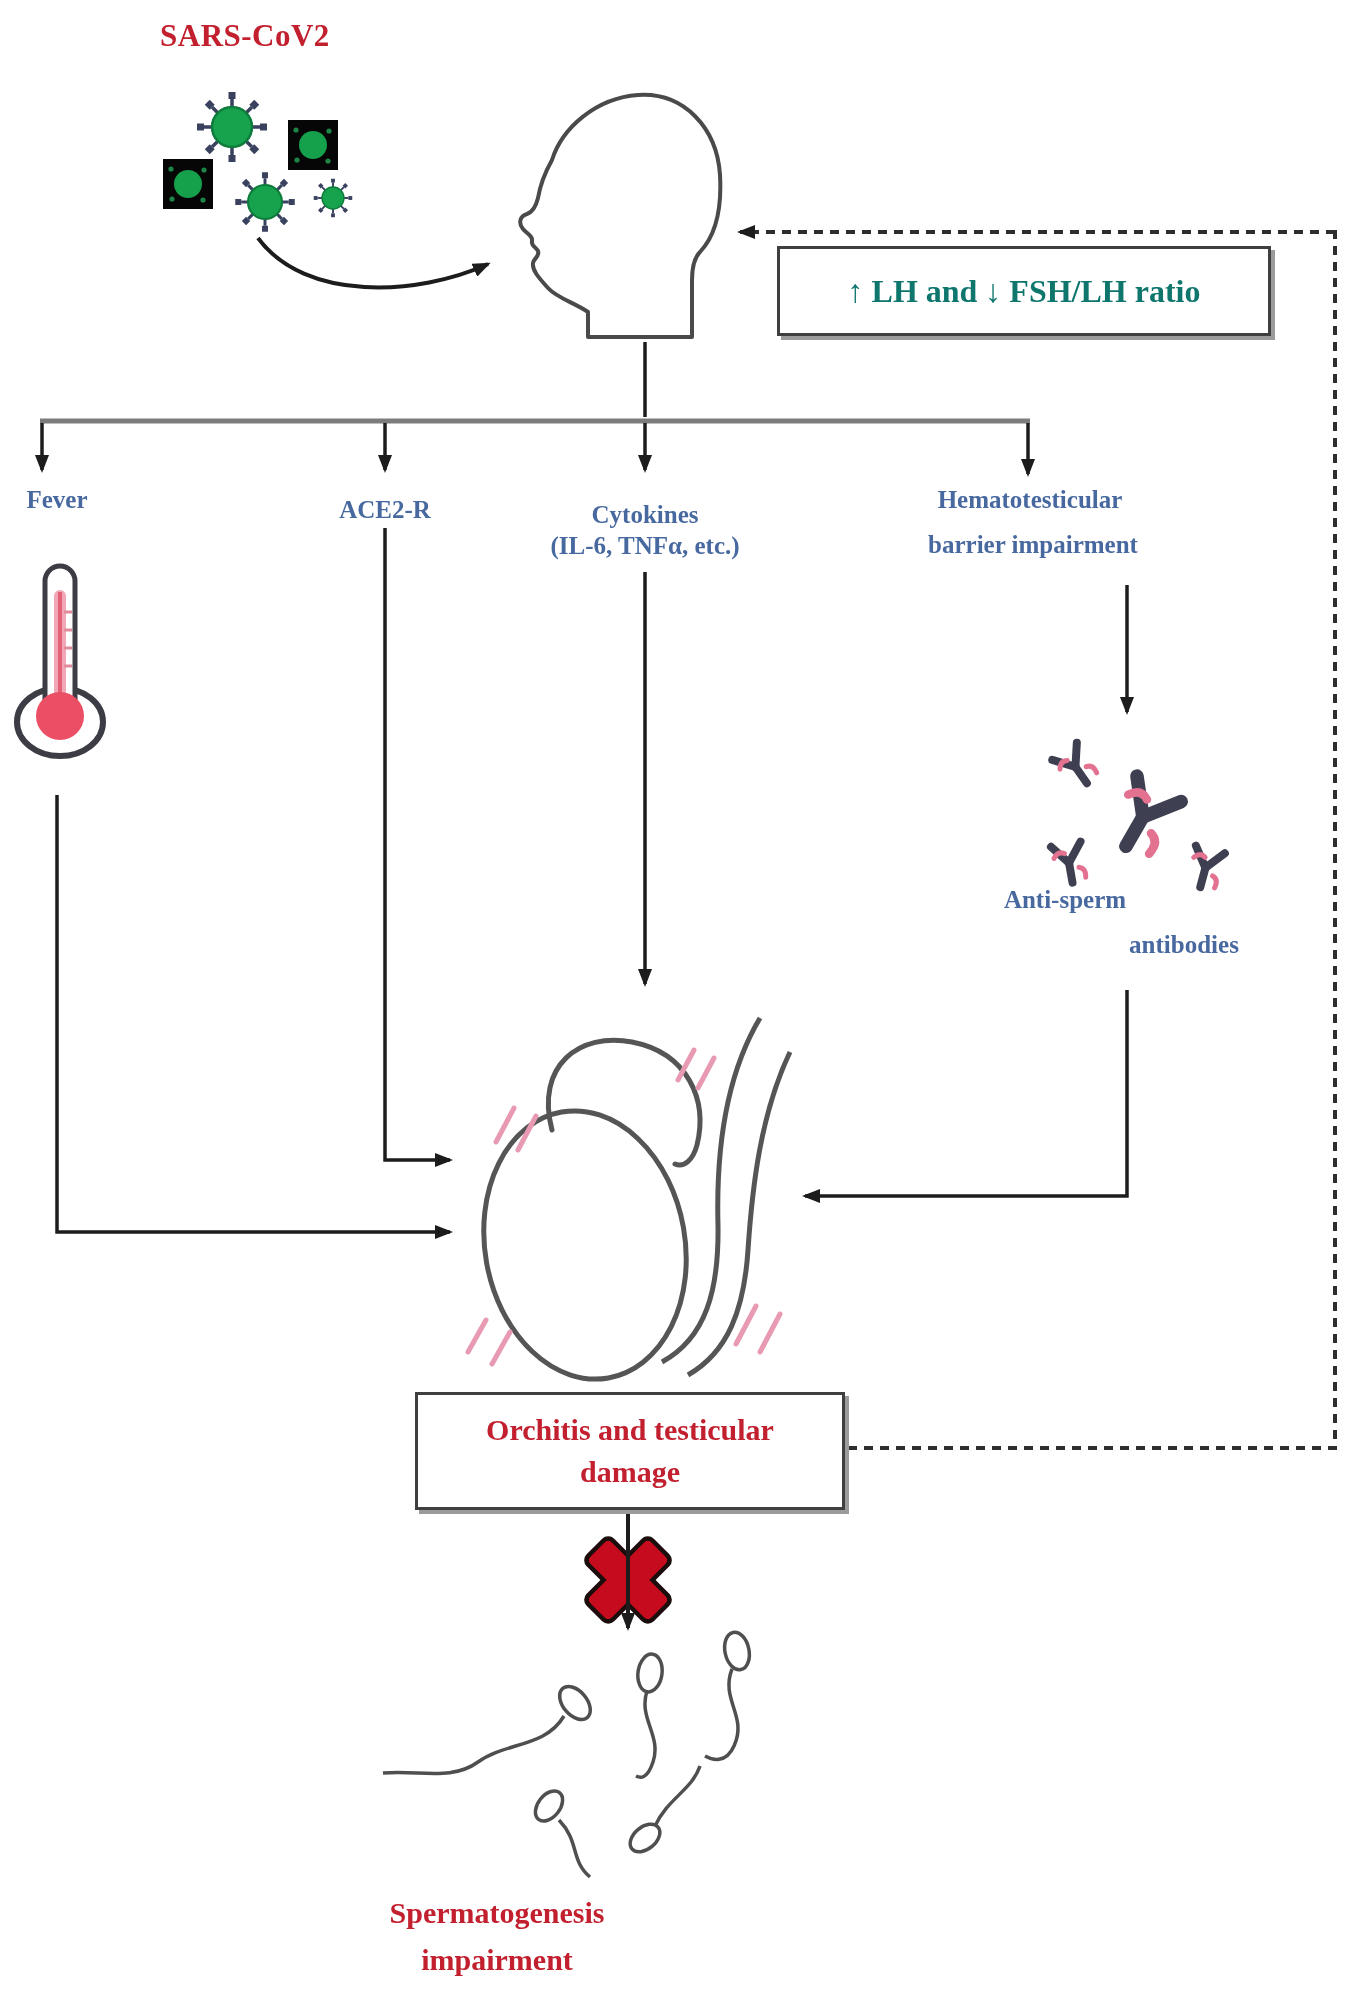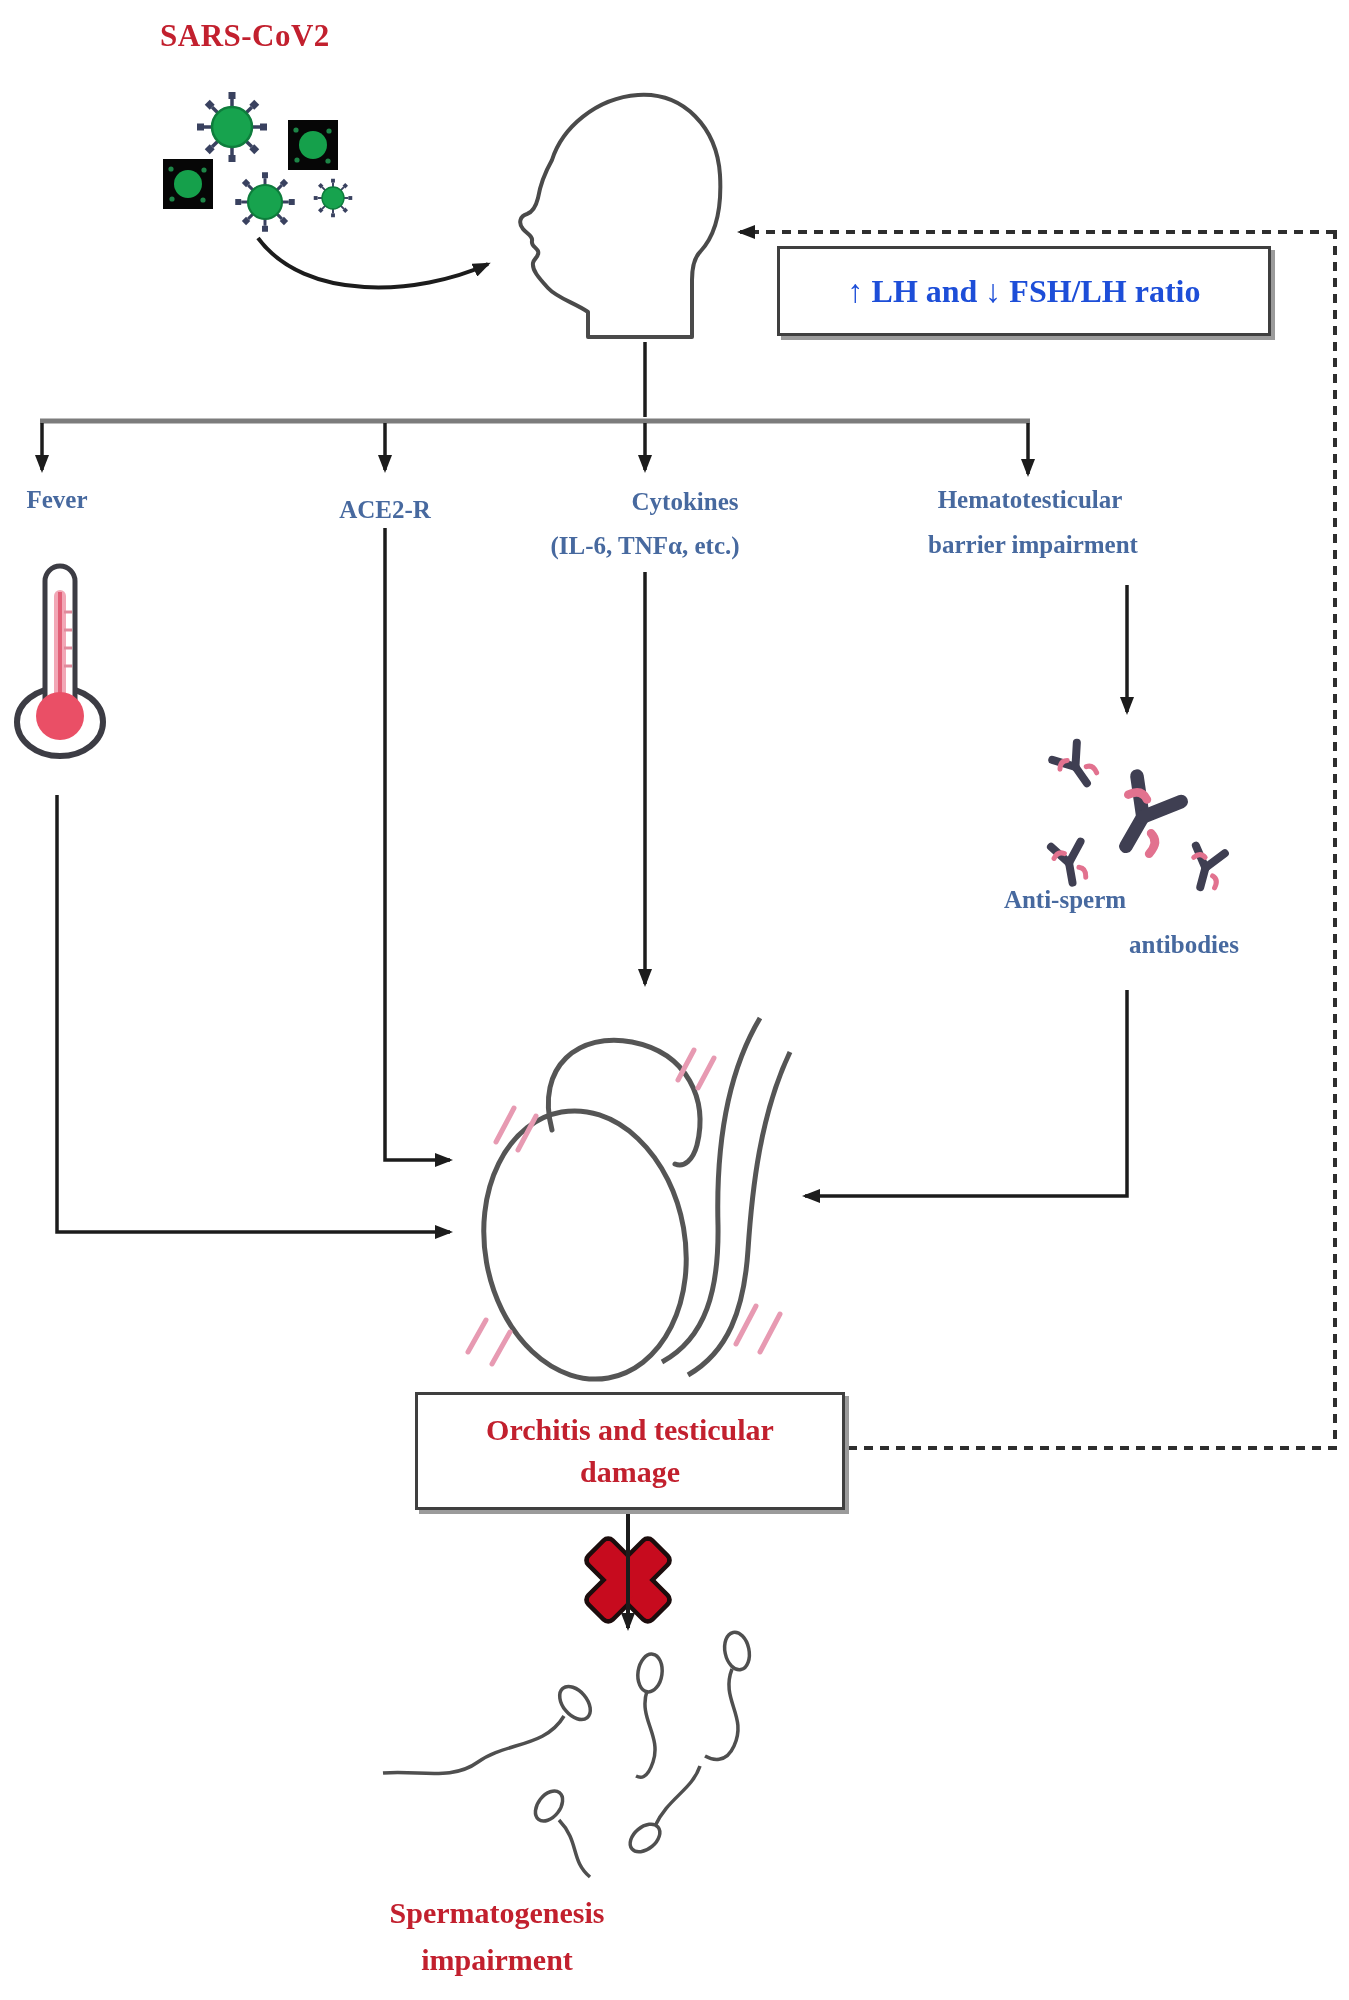--- a/index.html
+++ b/index.html
@@ -11,21 +11,21 @@
   .abs{position:absolute;font-family:Liberation Serif, serif;}
   .ctr{transform:translateX(-50%);text-align:center;white-space:nowrap;}
   .lbl-blue{color:#47699f;font-weight:600;font-size:25px;}
   .lbl-red{color:#c2202e;font-weight:600;}
   .title-red{font-size:31px;letter-spacing:.5px;}
   .box{
     background:#ffffff;border:3px solid #3f3f3f;
     box-shadow:4px 4px 0 #9b9b9b;
     display:flex;align-items:center;justify-content:center;
   }
-  #lh-box{left:777px;top:246px;width:488px;height:84px;font-size:32px;color:#1d4ed8;font-weight:600;}
+  #lh-box{left:777px;top:246px;width:488px;height:84px;font-size:32px;color:#0f766e;font-weight:600;}
   #damage-box{left:415px;top:1392px;width:424px;height:112px;flex-direction:column;line-height:1.4;font-size:30px;}
   #outcome-label{left:497px;top:1890px;font-size:30px;line-height:1.55;}
 </style>
 </head>
 <body>
 
 <div id="canvas">
 
   <svg id="art" viewBox="0 0 1349 2000" xmlns="http://www.w3.org/2000/svg">
     <defs>
@@ -206,21 +206,21 @@
   </svg>
 
   <div class="abs lbl-red title-red" style="left:160px;top:18px;">SARS-CoV2</div>
 
   <div id="lh-box" class="abs box">
     <span>↑ LH and ↓ FSH/LH ratio</span>
   </div>
 
   <div class="abs ctr lbl-blue" style="left:57px;top:486px;">Fever</div>
   <div class="abs ctr lbl-blue" style="left:385px;top:496px;">ACE2-R</div>
-  <div class="abs ctr lbl-blue" style="left:645px;top:488px;margin-left:40px;">Cytokines</div>
+  <div class="abs ctr lbl-blue" style="left:645px;top:501px;">Cytokines</div>
   <div class="abs ctr lbl-blue" style="left:645px;top:532px;">(IL-6, TNFα, etc.)</div>
   <div class="abs ctr lbl-blue" style="left:1030px;top:486px;">Hematotesticular</div>
   <div class="abs ctr lbl-blue" style="left:1033px;top:531px;">barrier impairment</div>
 
   <div class="abs ctr lbl-blue" style="left:1065px;top:886px;">Anti-sperm</div>
   <div class="abs ctr lbl-blue" style="left:1184px;top:931px;">antibodies</div>
 
   <div id="outcome-label" class="abs ctr lbl-red">
     <div>Spermatogenesis</div>
     <div>impairment</div>

